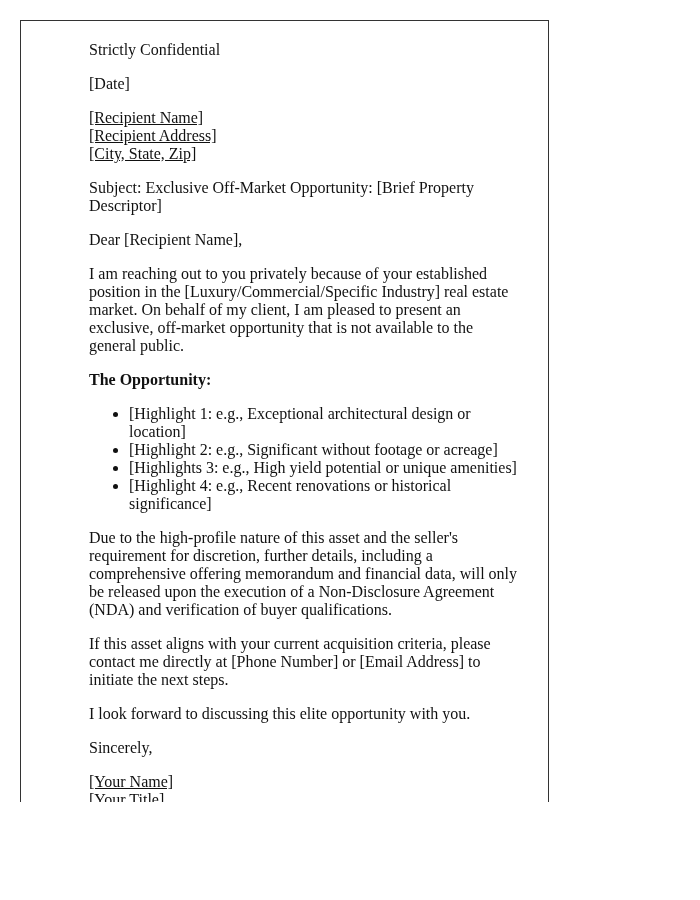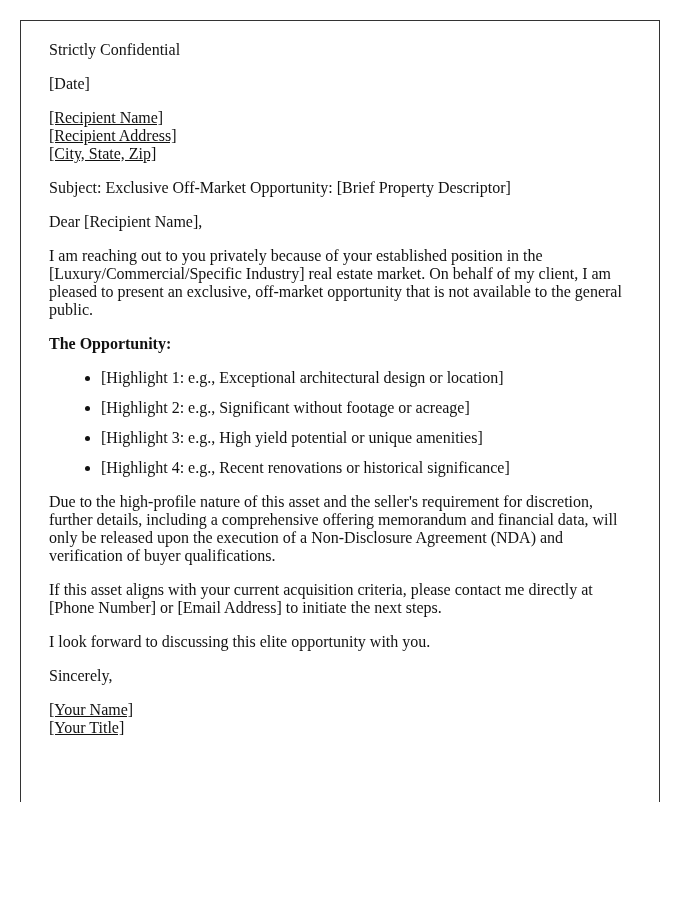--- a/index.html
+++ b/index.html
@@ -1,38 +1,39 @@
 <!DOCTYPE html>
 <html><head>
   <meta charset="utf-8">
   <style>
     html, body { margin: 0; padding: 0; background: #ffffff; }
     body { width: 700px; height: 900px; position: relative; overflow: hidden; }
     .page {
       position: absolute;
       left: 20px; top: 20px;
-      width: 640px;
+      width: 529px;
       height: 782px;
       border: 1px solid #333333;
       border-bottom: none;
       box-sizing: border-box;
       overflow: hidden;
       background: #ffffff;
+      padding-left: 40px;
     }
     .content {
       padding: 20px 28px 0 28px;
       font-family: "Liberation Serif", "DejaVu Serif", serif;
       font-size: 16px;
       line-height: 18px;
       color: #111111;
     }
     p { margin: 0 0 16px 0; }
     .heading { font-weight: bold; }
     ul { margin: 0 0 16px 0; padding-left: 40px; }
-    ul li { margin: 12px; }
+    ul li { margin: 0; }
     .line { display: block; text-decoration: underline; }
   </style>
 </head>
 <body>
 
 <div class="page">
   <div class="content">
     <p>Strictly Confidential</p>
     <p>[Date]</p>
     <p>
@@ -40,21 +41,21 @@
       <span class="line">[Recipient Address]</span>
       <span class="line">[City, State, Zip]</span>
     </p>
     <p>Subject: Exclusive Off-Market Opportunity: [Brief Property Descriptor]</p>
     <p>Dear [Recipient Name],</p>
     <p>I am reaching out to you privately because of your established position in the [Luxury/Commercial/Specific Industry] real estate market. On behalf of my client, I am pleased to present an exclusive, off-market opportunity that is not available to the general public.</p>
     <p class="heading">The Opportunity:</p>
     <ul>
       <li>[Highlight 1: e.g., Exceptional architectural design or location]</li>
       <li>[Highlight 2: e.g., Significant without footage or acreage]</li>
-      <li>[Highlight 3: e.g., High yield potential or unique amenities]</li>
+      <li>[Highlights 3: e.g., High yield potential or unique amenities]</li>
       <li>[Highlight 4: e.g., Recent renovations or historical significance]</li>
     </ul>
     <p>Due to the high-profile nature of this asset and the seller's requirement for discretion, further details, including a comprehensive offering memorandum and financial data, will only be released upon the execution of a Non-Disclosure Agreement (NDA) and verification of buyer qualifications.</p>
     <p>If this asset aligns with your current acquisition criteria, please contact me directly at [Phone Number] or [Email Address] to initiate the next steps.</p>
     <p>I look forward to discussing this elite opportunity with you.</p>
     <p>Sincerely,</p>
     <p>
       <span class="line">[Your Name]</span>
       <span class="line">[Your Title]</span>
     </p>

